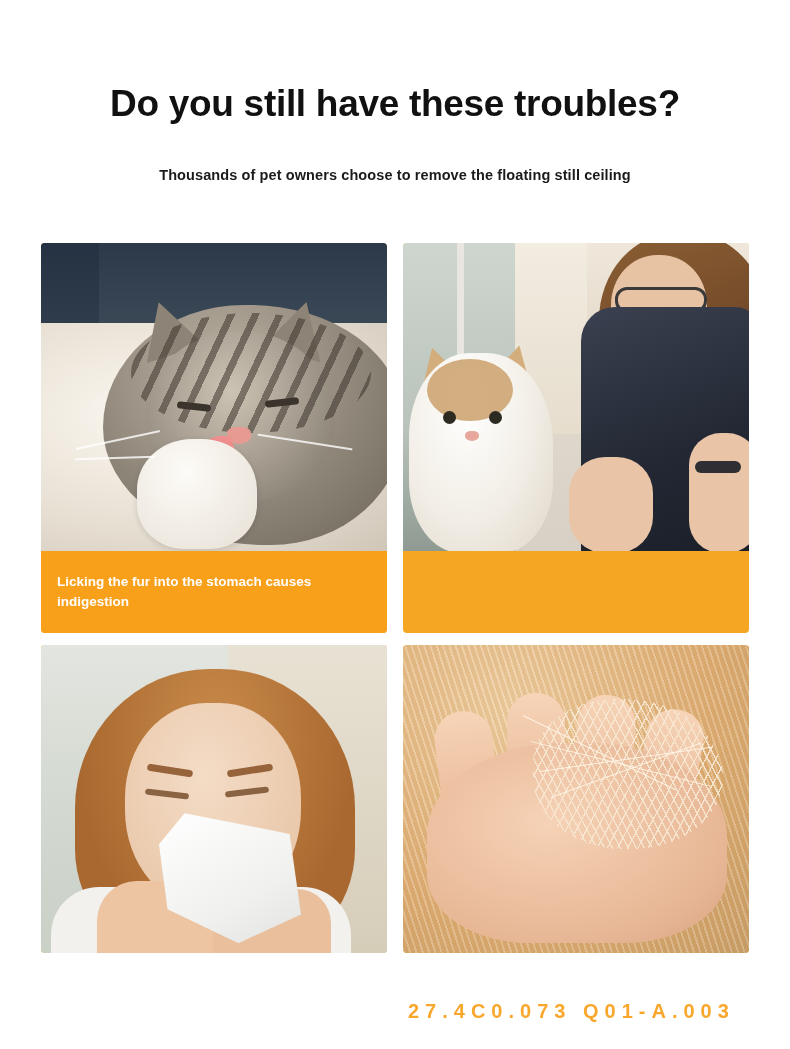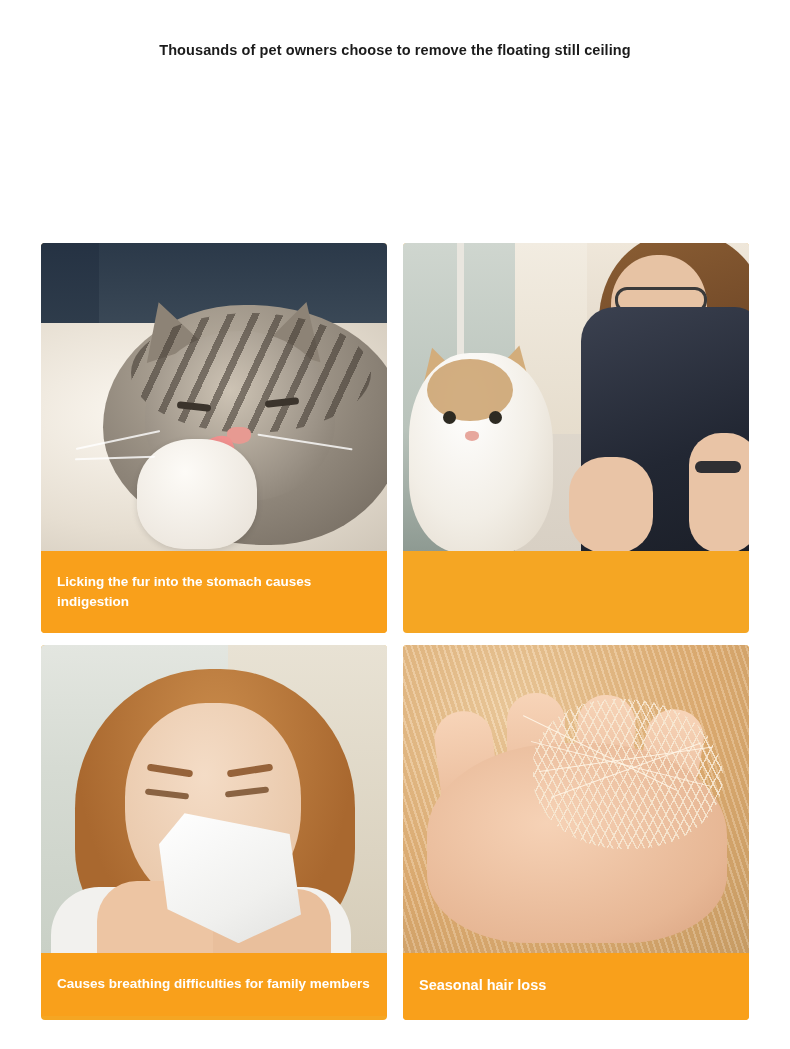--- a/index.html
+++ b/index.html
@@ -181,20 +181,21 @@
     overflow: hidden;
     height: 22px;
     opacity: .92;
   }
 </style>
 </head>
 <body>
 
 <div class="page">
 
+  <h1 class="headline">Do you still have these troubles?</h1>
   <p class="subhead">Thousands of pet owners choose to remove the floating still ceiling</p>
 
   <div class="grid">
 
     <div class="card tall">
       <div class="photo ph1">
         <div class="blanketL"></div>
         <div class="wall"></div>
         <div class="bedding"></div>
         <div class="catbody"></div>
@@ -244,36 +245,35 @@
         <div class="face"></div>
         <div class="brow l"></div>
         <div class="brow r"></div>
         <div class="eyel l"></div>
         <div class="eyel r"></div>
         <div class="body"></div>
         <div class="handL"></div>
         <div class="handR"></div>
         <div class="tissue"></div>
       </div>
-      <div class="caption">Causes breathing difficulties for family members</div>
     </div>
 
     <div class="card centered-cap">
       <div class="photo ph4">
         <div class="furbg"></div>
         <div class="finger f1"></div>
         <div class="finger f2"></div>
         <div class="finger f3"></div>
         <div class="finger f4"></div>
         <div class="palm"></div>
         <div class="hairclump"></div>
         <div class="strand" style="left:120px; top:70px; width:170px; transform:rotate(26deg);"></div>
         <div class="strand" style="left:128px; top:96px; width:186px; transform:rotate(14deg);"></div>
         <div class="strand" style="left:136px; top:126px; width:176px; transform:rotate(-8deg);"></div>
         <div class="strand" style="left:148px; top:152px; width:160px; transform:rotate(-20deg);"></div>
       </div>
-      <div class="caption">Seasonal hair loss</div>
     </div>
 
   </div>
 
+  <div class="bottom-cut">27.4C0.073   Q01-A.003</div>
 
 </div>
 
 </body></html>

